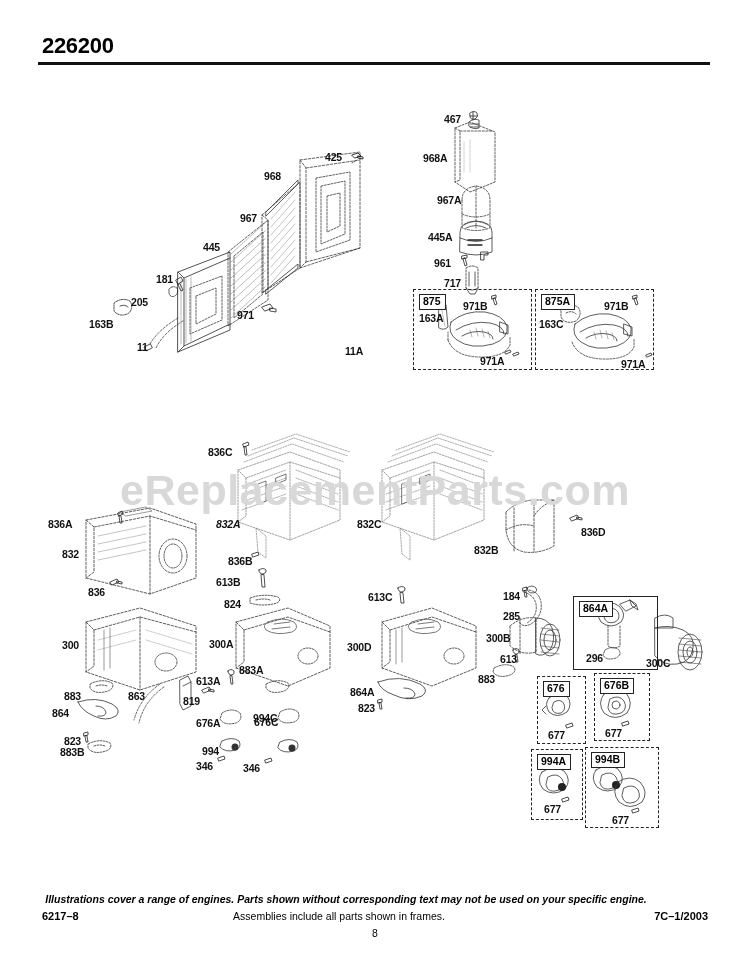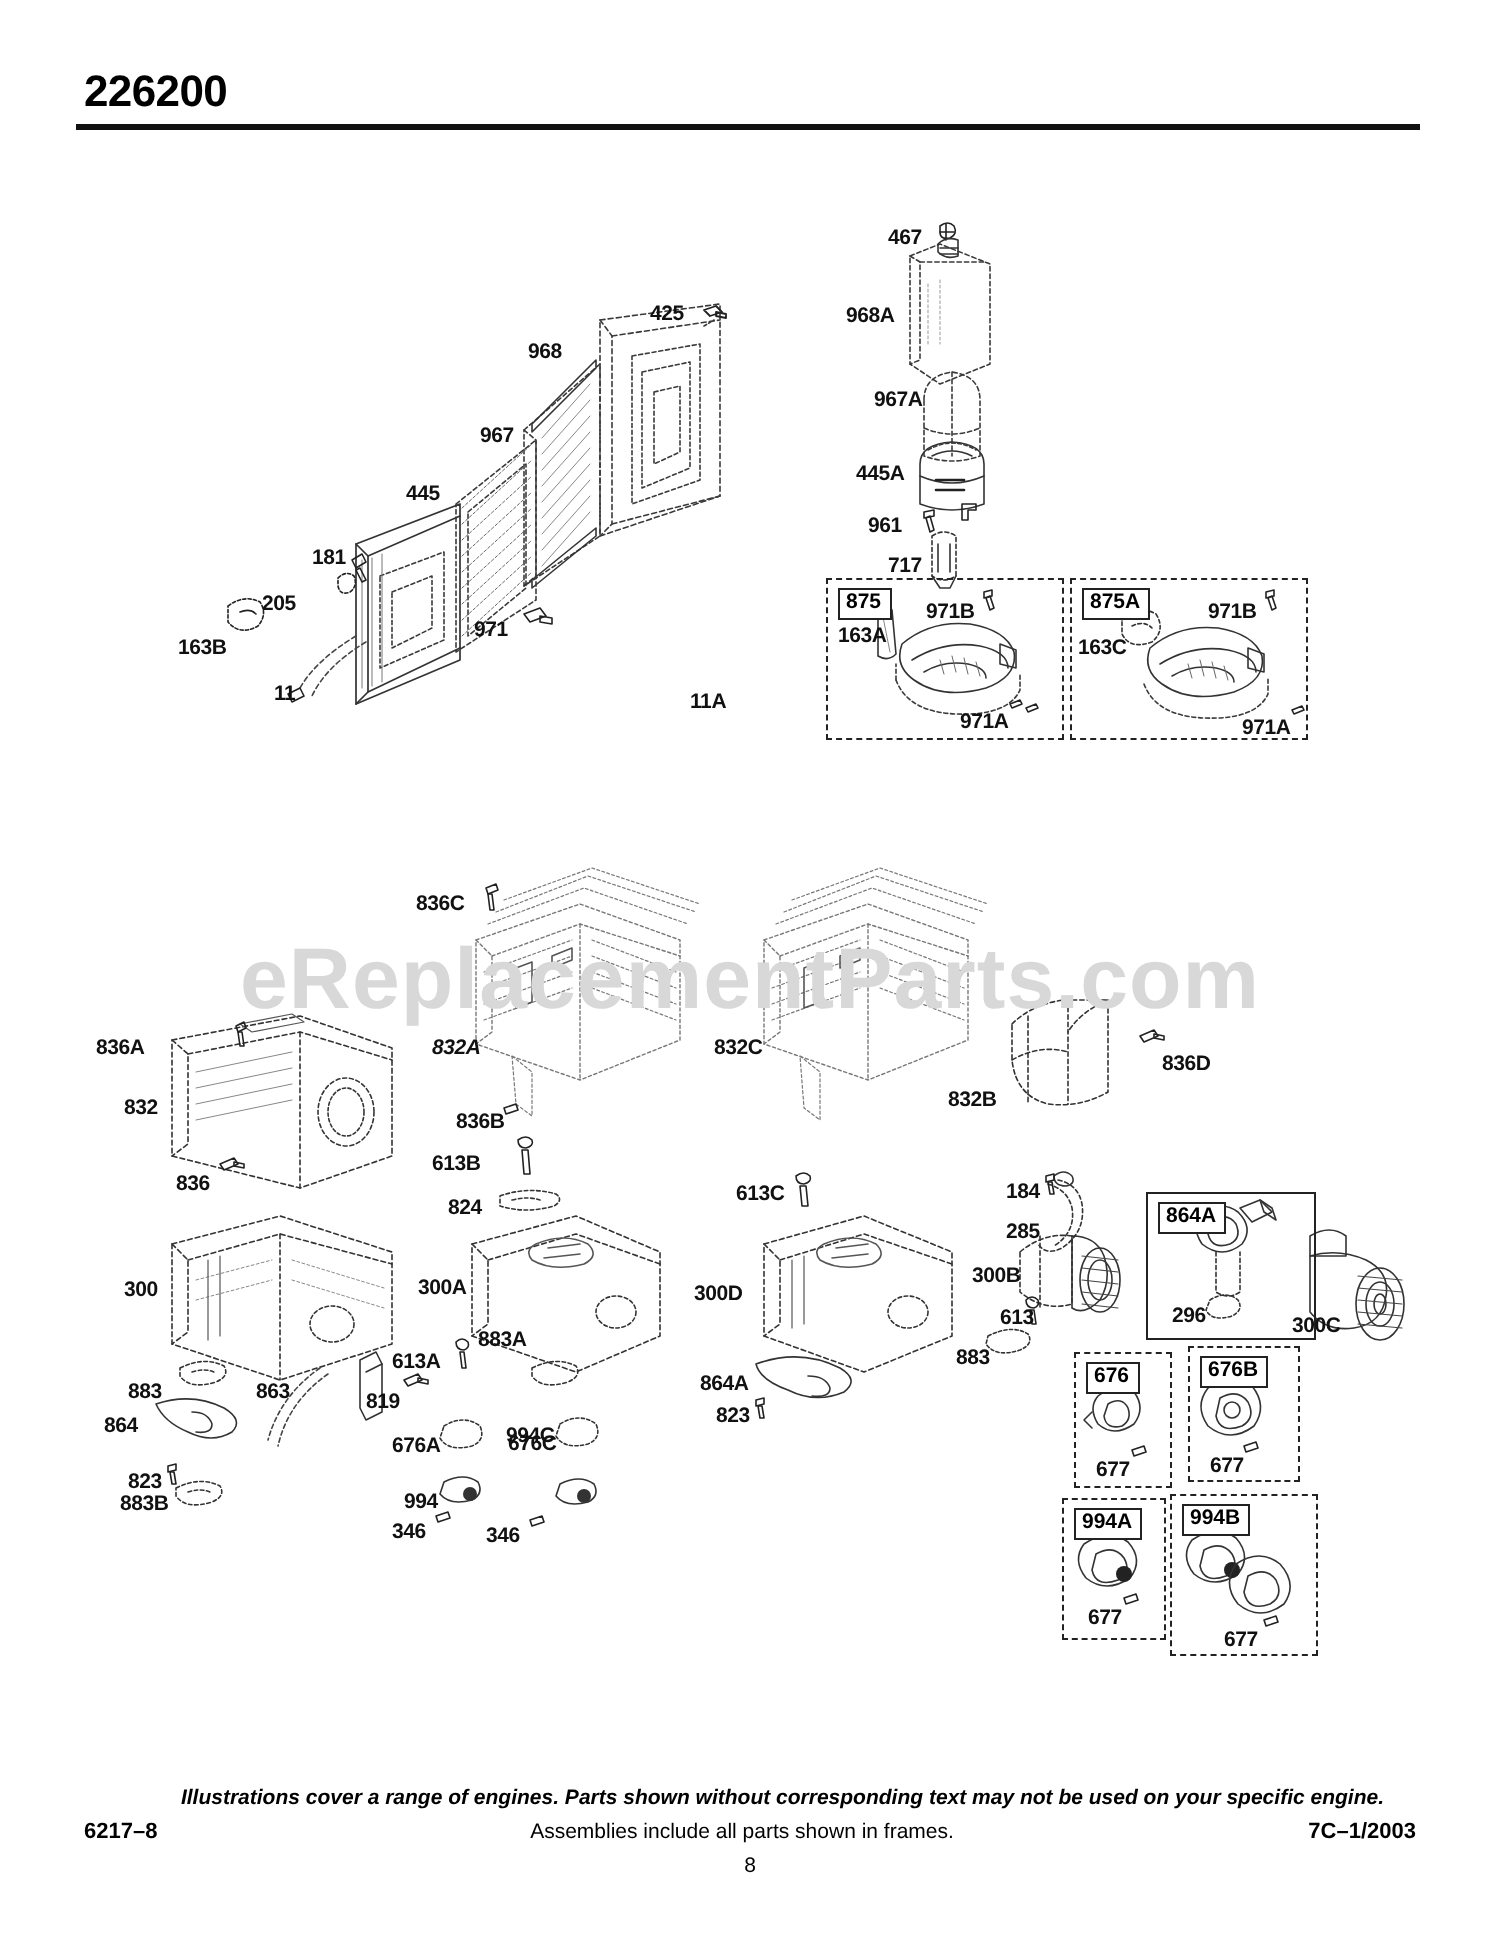--- a/index.html
+++ b/index.html
@@ -97,21 +97,21 @@
     line-height: 1.1;
     font-family: "Liberation Sans", sans-serif;
   }
 
   
   #footer-note {
     position: absolute;
     left: 0;
     top: 893px;
     width: 692px;
-    text-align: right;
+    text-align: center;
     font-size: 10.5px;
     font-weight: bold;
     font-style: italic;
     font-family: "Liberation Sans", sans-serif;
   }
   #footer-left {
     position: absolute;
     left: 42px;
     top: 910px;
     font-size: 11px;
@@ -119,21 +119,20 @@
     font-family: "Liberation Sans", sans-serif;
   }
   #footer-center {
     position: absolute;
     left: 0;
     top: 910px;
     width: 678px;
     text-align: center;
     font-size: 10.5px;
     font-family: "Liberation Sans", sans-serif;
-    padding-left: 32px;
   }
   #footer-right {
     position: absolute;
     right: 42px;
     top: 910px;
     font-size: 11px;
     font-weight: bold;
     font-family: "Liberation Sans", sans-serif;
   }
   #page-number {

